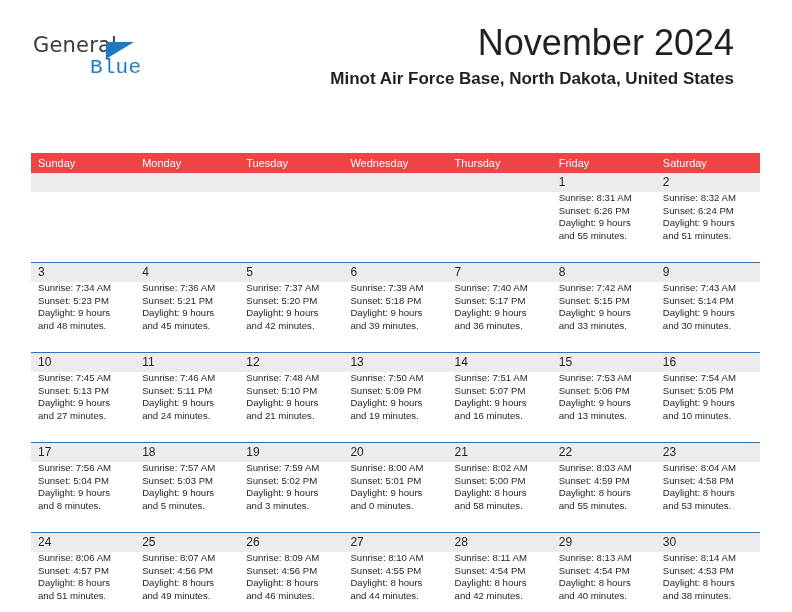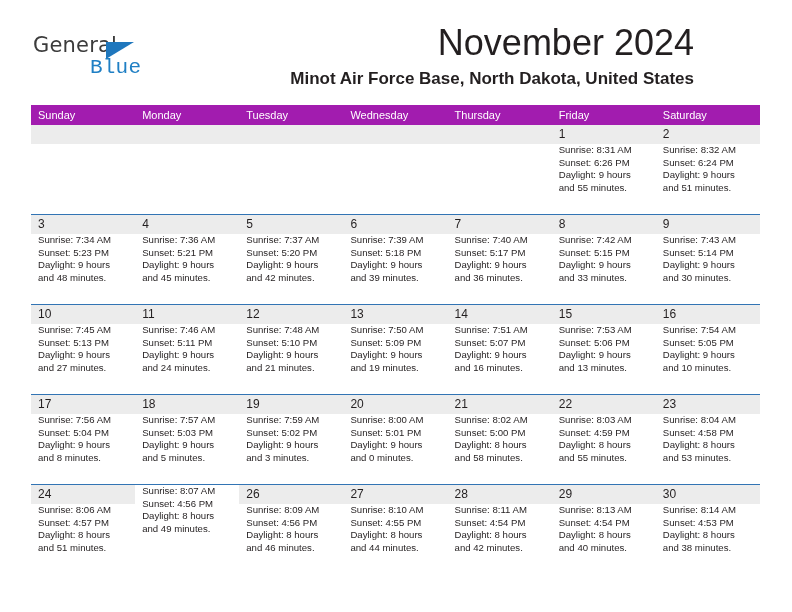--- a/index.html
+++ b/index.html
@@ -21,20 +21,21 @@
     box-sizing: border-box;
   }
 
   
   .header {
     position: absolute;
     left: 0;
     top: 0;
     width: 730px;
     height: 100px;
+    padding-left: 40px;
   }
   .logo {
     position: absolute;
     left: 33px;
     top: 33px;
     width: 180px;
     height: 46px;
   }
   .logo-general {
     position: absolute;
@@ -92,22 +93,23 @@
   
   .calendar {
     position: absolute;
     left: 31px;
     top: 105px;
     width: 729px;
   }
   .weekhead {
     display: flex;
     width: 100%;
-    background: #a21caf;
+    background: #ef4444;
     height: 20px;
+    margin-top: 48px;
   }
   .weekhead .wh-cell {
     flex: 1 1 0;
     color: #ffffff;
     font-size: 11px;
     line-height: 20px;
     padding-left: 7px;
     box-sizing: border-box;
     white-space: nowrap;
     overflow: hidden;
@@ -446,20 +448,21 @@
           <div class="daycell">
             <div class="daynum">24</div>
             <div class="info">
               <div>Sunrise: 8:06 AM</div>
               <div>Sunset: 4:57 PM</div>
               <div>Daylight: 8 hours</div>
               <div>and 51 minutes.</div>
             </div>
           </div>
           <div class="daycell">
+            <div class="daynum">25</div>
             <div class="info">
               <div>Sunrise: 8:07 AM</div>
               <div>Sunset: 4:56 PM</div>
               <div>Daylight: 8 hours</div>
               <div>and 49 minutes.</div>
             </div>
           </div>
           <div class="daycell">
             <div class="daynum">26</div>
             <div class="info">

